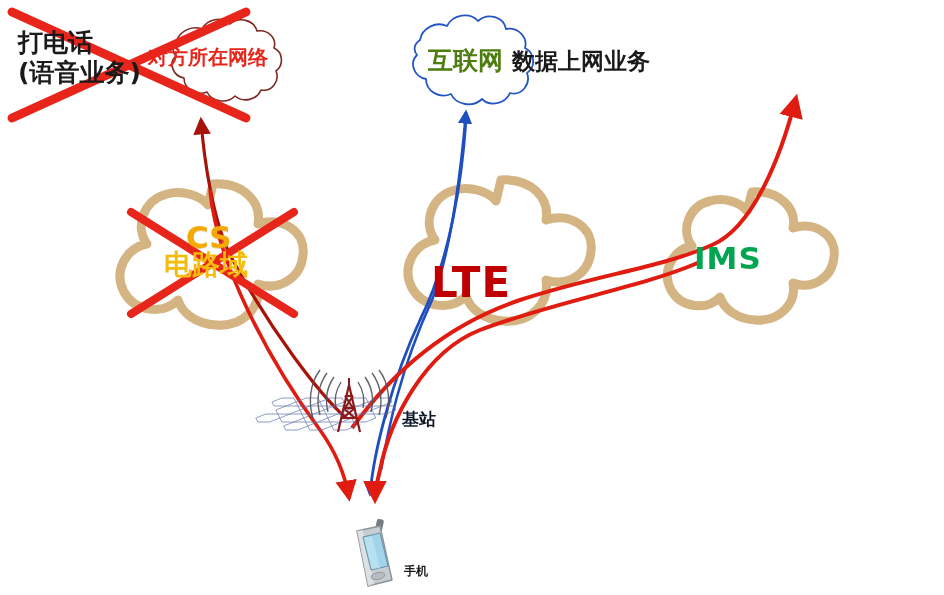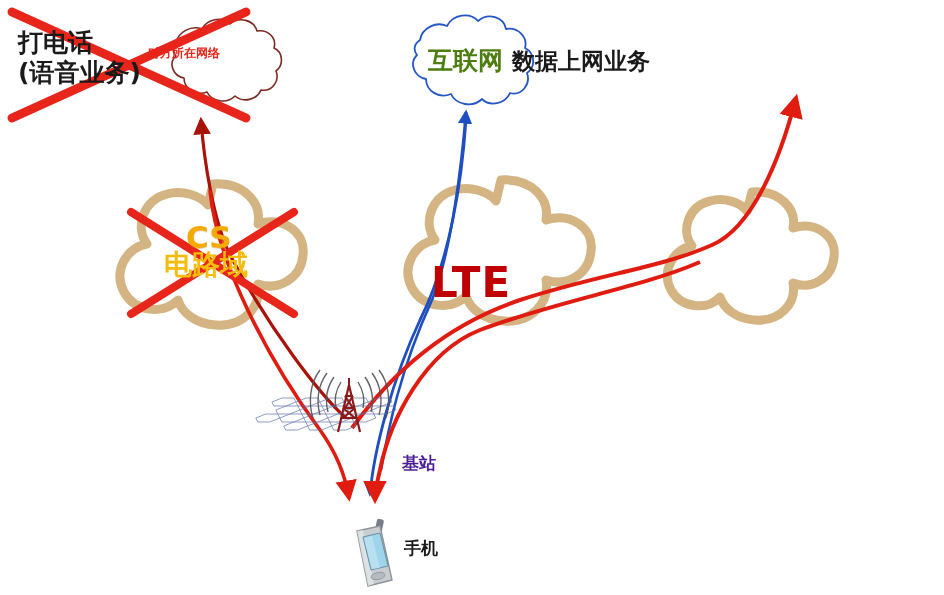--- a/index.html
+++ b/index.html
@@ -35,21 +35,21 @@
   .lbl-callvoice {
     left: 18px;
     top: 28px;
     font-size: 25px;
     color: #1a1a1a;
     letter-spacing: 0px;
   }
   .lbl-peernet {
     left: 148px;
     top: 46px;
-    font-size: 12px;
+    font-size: 20px;
     color: #e8251b;
     font-weight: bold;
   }
   .lbl-internet {
     left: 428px;
     top: 46px;
     font-size: 25px;
     color: #4d7c0f;
   }
   .lbl-databiz {
@@ -90,27 +90,26 @@
     left: 694px;
     top: 240px;
     font-size: 31px;
     color: #00a64f;
     letter-spacing: 1px;
   }
   .lbl-bts {
     left: 402px;
     top: 409px;
     font-size: 17px;
-    color: #4c1d95;
-    margin-top: 44px;
+    color: #0f172a;
   }
   .lbl-phone {
     left: 404px;
-    top: 538px;
-    font-size: 17px;
+    top: 564px;
+    font-size: 12px;
     color: #1a1a1a;
   }
 </style>
 </head>
 <body>
 
 <div id="stage">
 
   <svg id="canvas" viewBox="0 0 944 595" xmlns="http://www.w3.org/2000/svg">
     <defs>
@@ -298,18 +297,19 @@
 
   <div class="lbl lbl-databiz">数据上网业务</div>
 
 
   <div class="lbl lbl-cs">CS</div>
 
   <div class="lbl lbl-cs2">电路域</div>
 
   <div class="lbl lbl-lte">LTE</div>
 
+  <div class="lbl lbl-ims">IMS</div>
 
   <div class="lbl lbl-bts">基站</div>
 
   <div class="lbl lbl-phone">手机</div>
 
 </div>
 
 </body></html>

